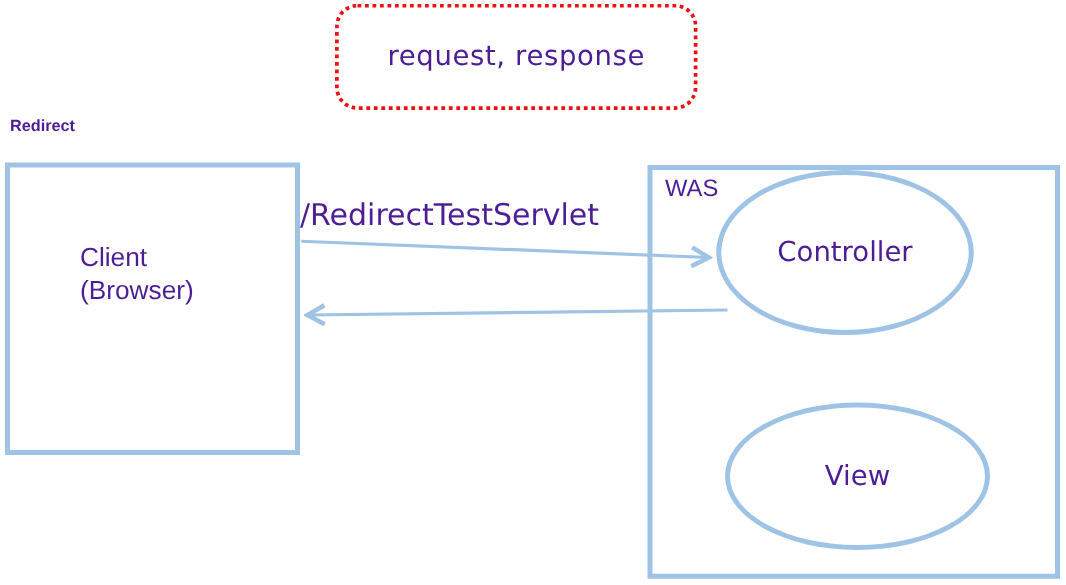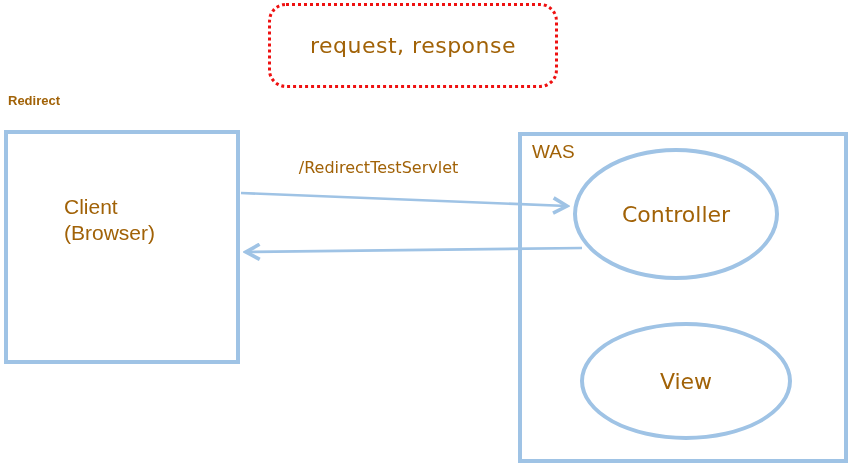--- a/index.html
+++ b/index.html
@@ -9,21 +9,21 @@
   }
   * { box-sizing: border-box; }
 
   .stage {
     position: relative;
     width: 853px;
     height: 468px;
     background: #ffffff;
     overflow: hidden;
     font-family: "Liberation Sans", sans-serif;
-    color: #a16207;
+    color: #4c1d95;
   }
 
   
   .note-box {
     position: absolute;
     left: 268px;
     top: 3px;
     width: 290px;
     height: 85px;
     border: 3px dotted #ee1111;
@@ -89,43 +89,42 @@
     border-radius: 50%;
     background: #ffffff;
     display: flex;
     align-items: center;
     justify-content: center;
     font-family: "DejaVu Sans", sans-serif;
     font-size: 22px;
   }
   .ellipse.controller {
     left: 573px;
-    top: 148px;
+    top: 136px;
     width: 206px;
     height: 132px;
   }
   .ellipse.view {
     left: 580px;
     top: 322px;
     width: 212px;
     height: 118px;
   }
 
   
   .arrow-label {
     position: absolute;
     font-family: "DejaVu Sans", sans-serif;
     text-align: center;
   }
   .arrow-label.request {
-    left: 252px;
+    left: 240px;
     top: 158px;
     width: 220px;
-    font-size: 16px;
-    padding-left: 33px;
+    font-size: 24px;
   }
   .arrow-label.response {
     left: 300px;
     top: 216px;
     width: 152px;
     font-size: 22px;
   }
 
   
   .arrows-layer {

